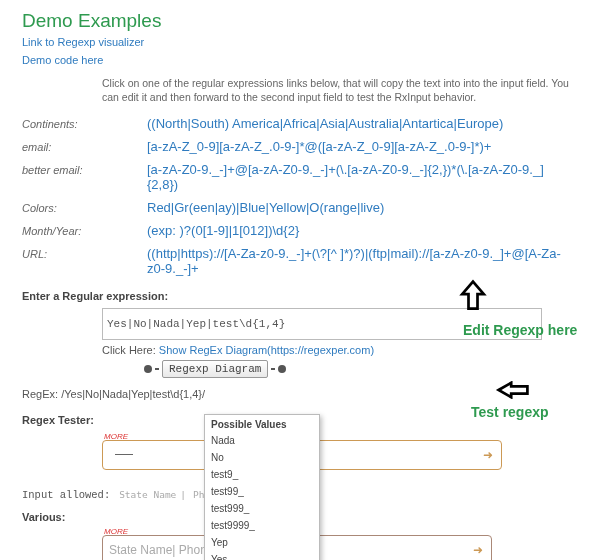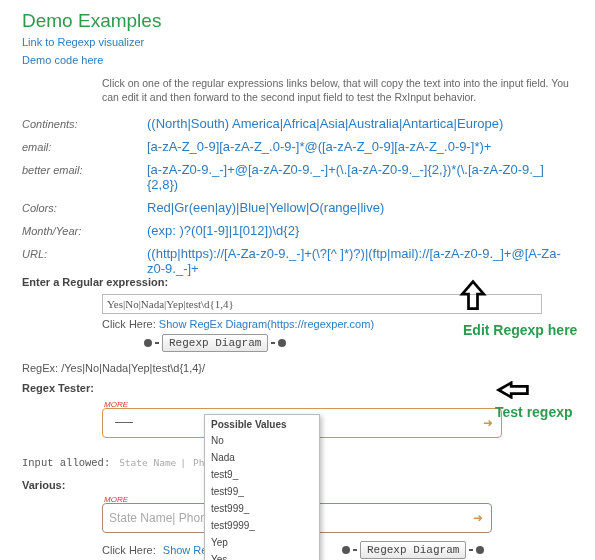--- a/index.html
+++ b/index.html
@@ -11,25 +11,25 @@
     color: #555;
     font-size: 11px;
     position: relative;
   }
   .hdr-title { font-size: 19px; color: #2e9a4f; margin: 0 0 4px 0; font-weight: 400; }
   .link { color: #2f7bbf; cursor: pointer; }
   .intro { margin: 10px 0 12px 80px; color: #666; font-size: 10.5px; line-height: 1.35; }
   .rows { display: grid; grid-template-columns: 125px 1fr; row-gap: 8px; margin-top: 4px; }
   .row-lbl { color: #666; font-size: 11px; padding-top: 2px; font-style: italic; }
   .row-val { color: #2f7bbf; font-size: 13px; }
-  .section-lbl { font-weight: 700; font-size: 11px; color: #444; margin-bottom: 6px; }
+  .section-lbl { font-weight: 700; font-size: 11px; color: #444; margin-top: 14px; margin-bottom: 6px; }
   .input1 {
     width: 100%; border: 1px solid #bbb; padding: 3px 4px; font-size: 11px;
-    font-family: Liberation Serif, serif; color: #555;
-    margin-left: 80px; width: 440px; height: 20px;
+    font-family: Liberation Mono, monospace; color: #555;
+    margin-left: 80px; width: 440px; height: 32px;
   }
   .click-here { margin: 4px 0 4px 80px; font-size: 11px; }
   .click-here .lbl { color: #555; }
   .click-here .lnk { color: #2f7bbf; text-align: center; }
   .regbtn-wrap { margin: 2px 0 10px 122px; display: flex; align-items: center; gap: 3px; }
   .dot { width: 8px; height: 8px; background: #555; border-radius: 50%; display: inline-block; }
   .line { width: 4px; height: 2px; background: #555; display: inline-block; }
   .regbtn { border: 1px solid #999; background: linear-gradient(#fff,#e8e8e8);
     padding: 2px 6px; font-size: 11px; color: #444; border-radius: 2px; font-family: Liberation Mono, monospace; }
   .status-label { font-size: 11px; color: #555; margin: 8px 0; }
@@ -52,21 +52,21 @@
     background: #fff; border: 1px solid #bbb;
     box-shadow: 2px 2px 5px rgba(0,0,0,0.25); z-index: 10;
   }
   .dropdown .dd-title { font-weight: 700; font-size: 10px; padding: 4px 6px 2px; color: #444; }
   .dropdown .dd-item { font-size: 10px; padding: 3px 6px; color: #444; cursor: pointer; }
   .hand-arrow-up { position: absolute; left: 455px; top: 278px; }
   .hand-arrow-up svg { width: 36px; height: 36px; }
   .edit-label { position: absolute; left: 420px; top: 322px; color: #2e9a4f; font-size: 14px; font-weight: 600; padding-left: 43px; }
   .hand-arrow-left { position: absolute; left: 495px; top: 381px; }
   .hand-arrow-left svg { width: 36px; height: 18px; }
-  .test-label { position: absolute; left: 495px; top: 404px; color: #2e9a4f; font-size: 14px; font-weight: 600; }
+  .test-label { position: absolute; left: 471px; top: 404px; color: #2e9a4f; font-size: 14px; font-weight: 600; }
   .btn-row2 { margin-left: 80px; margin-top: 8px; display: flex; align-items: center; gap: 3px; }
   .final-regex { margin-top: 14px; font-size: 11px; color: #555; }
 </style>
 </head>
 <body>
 
 
 
 <h1 class="hdr-title">Demo Examples</h1>
 <div class="link">Link to Regexp visualizer</div>
@@ -150,22 +150,22 @@
   <span class="line"></span>
   <span class="regbtn">Regexp Diagram</span>
   <span class="line"></span>
   <span class="dot"></span>
 </div>
 
 <div class="final-regex">RegEx: /(Home|Cell): (\+\d{1,3} )?\(\d{3}\) \d{3}[- ]\d4}|( Ext: \d+)?/</div>
 
 <div class="dropdown">
   <div class="dd-title">Possible Values</div>
+  <div class="dd-item">Nada</div>
   <div class="dd-item">No</div>
-  <div class="dd-item">Nada</div>
   <div class="dd-item">test9_</div>
   <div class="dd-item">test99_</div>
   <div class="dd-item">test999_</div>
   <div class="dd-item">test9999_</div>
   <div class="dd-item">Yep</div>
   <div class="dd-item">Yes</div>
 </div>
 
 
 

